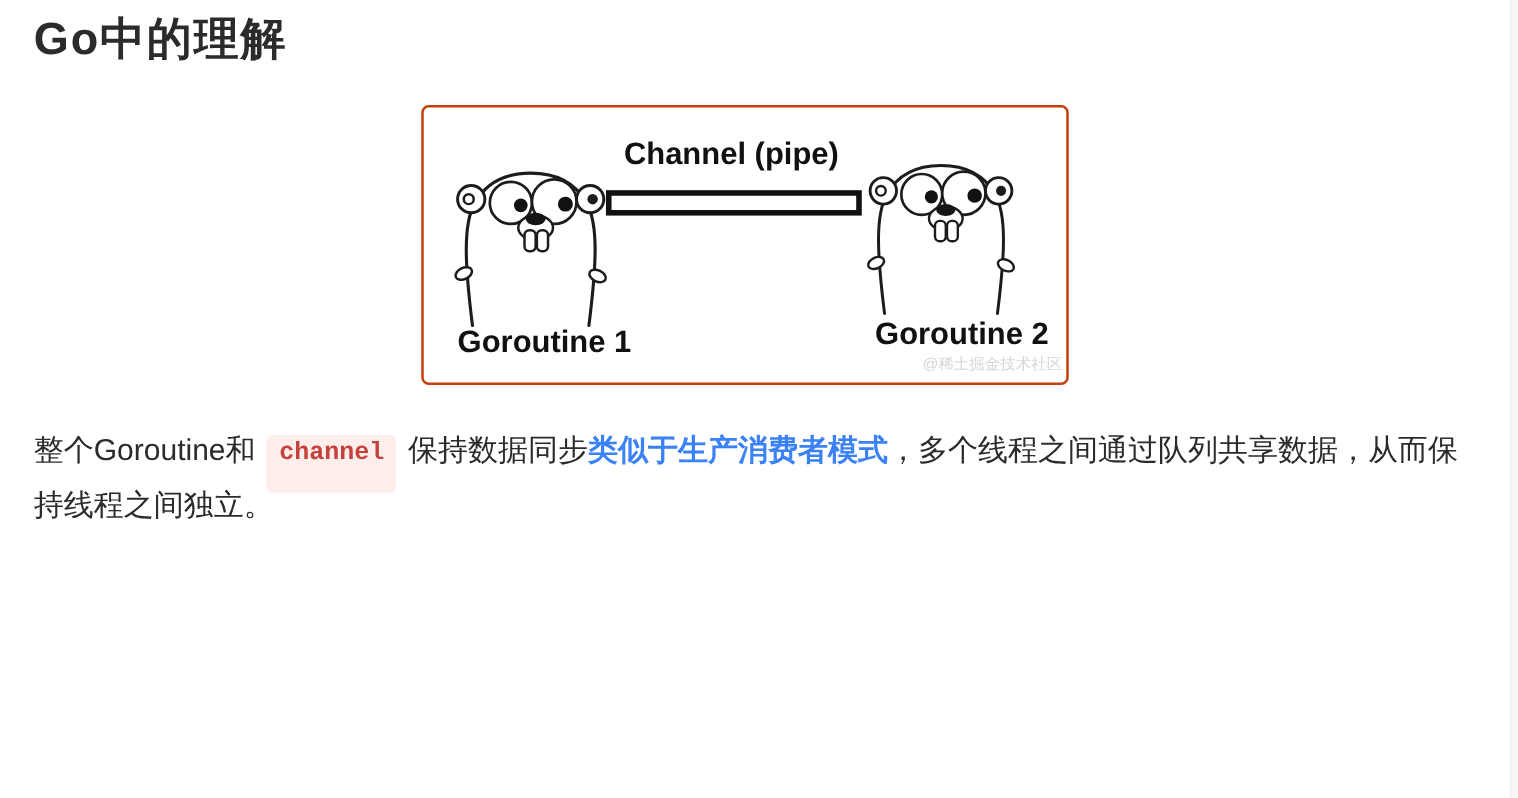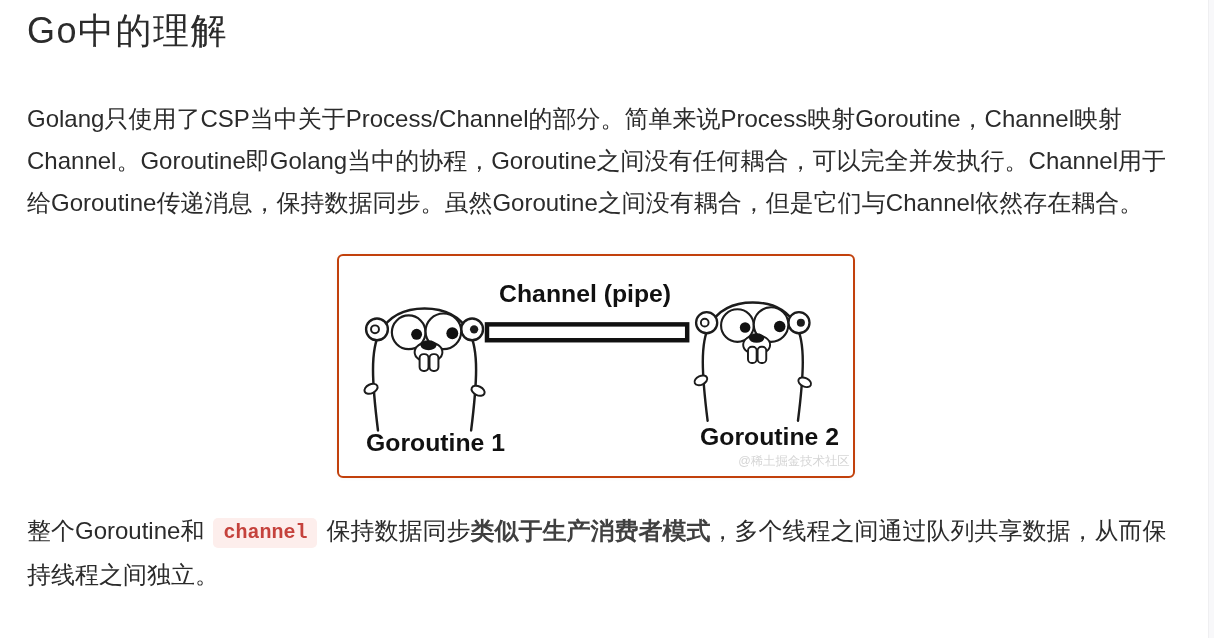--- a/index.html
+++ b/index.html
@@ -19,42 +19,42 @@
     position: fixed;
     top: 0; right: 0;
     width: 6px; height: 638px;
     background: #f8f8fa;
     border-left: 1px solid #efeff1;
   }
   h1.section-heading {
     margin: 8px 0 0 0;
     font-size: 36px;
     line-height: 46px;
-    font-weight: 400;
+    font-weight: 700;
     letter-spacing: 1.5px;
     color: #2b2b2b;
   }
   p.body-text {
     width: 1140px;
     font-size: 24px;
     line-height: 42px;
     color: #2b2b2b;
     word-break: break-word;
   }
   p.p-intro { margin-top: 44px; }
   p.p-summary { margin-top: 32px; }
-  p.body-text strong { font-weight: 700; color: #404040; }
+  p.body-text strong { font-weight: 700; color: #3b82f6; }
   code.inline-code {
     font-family: "Liberation Mono", "DejaVu Sans Mono", monospace;
     font-size: 20px;
     font-weight: 700;
     color: #c5423c;
     background: #fdeeec;
     border-radius: 5px;
-    padding: 3px 10px 4px;
+    padding: 3px 10px 20px;
     margin: 0 9px;
     vertical-align: 1px;
     white-space: nowrap;
   }
   figure.diagram {
     margin: 30px 0 0 310px;
     width: 518px;
     height: 224px;
     background: #ffffff;
     border: 2px solid #c2410c;
@@ -67,21 +67,20 @@
   .fig-label { font-size: 25px; font-weight: 700; fill: #111; }
   .fig-watermark { font-size: 12.5px; fill: #d6d6d6; }
 </style>
 </head>
 <body>
 
 <div class="page">
 
   <h1 class="section-heading">Go中的理解</h1>
 
-  <p class="body-text p-intro">Golang只使用了CSP当中关于Process/Channel的部分。简单来说Process映射Goroutine，Channel映射Channel。Goroutine即Golang当中的协程，Goroutine之间没有任何耦合，可以完全并发执行。Channel用于给Goroutine传递消息，保持数据同步。虽然Goroutine之间没有耦合，但是它们与Channel依然存在耦合。</p>
 
   <figure class="diagram">
     <svg viewBox="0 0 518 224" xmlns="http://www.w3.org/2000/svg">
       <defs>
         <g id="gopher">
 
           <path d="M13,126 C7,78 5,44 15,27 C25,9 42,3 60,3 C78,3 95,9 105,27 C115,44 113,78 107,126" fill="#ffffff" stroke="#1c1c1c" stroke-width="2.5" stroke-linecap="round"></path>
 
           <ellipse cx="6" cy="84" rx="7" ry="4.5" transform="rotate(-25 6 84)" fill="#ffffff" stroke="#1c1c1c" stroke-width="2"></ellipse>
           <ellipse cx="114" cy="86" rx="7" ry="4.5" transform="rotate(25 114 86)" fill="#ffffff" stroke="#1c1c1c" stroke-width="2"></ellipse>

